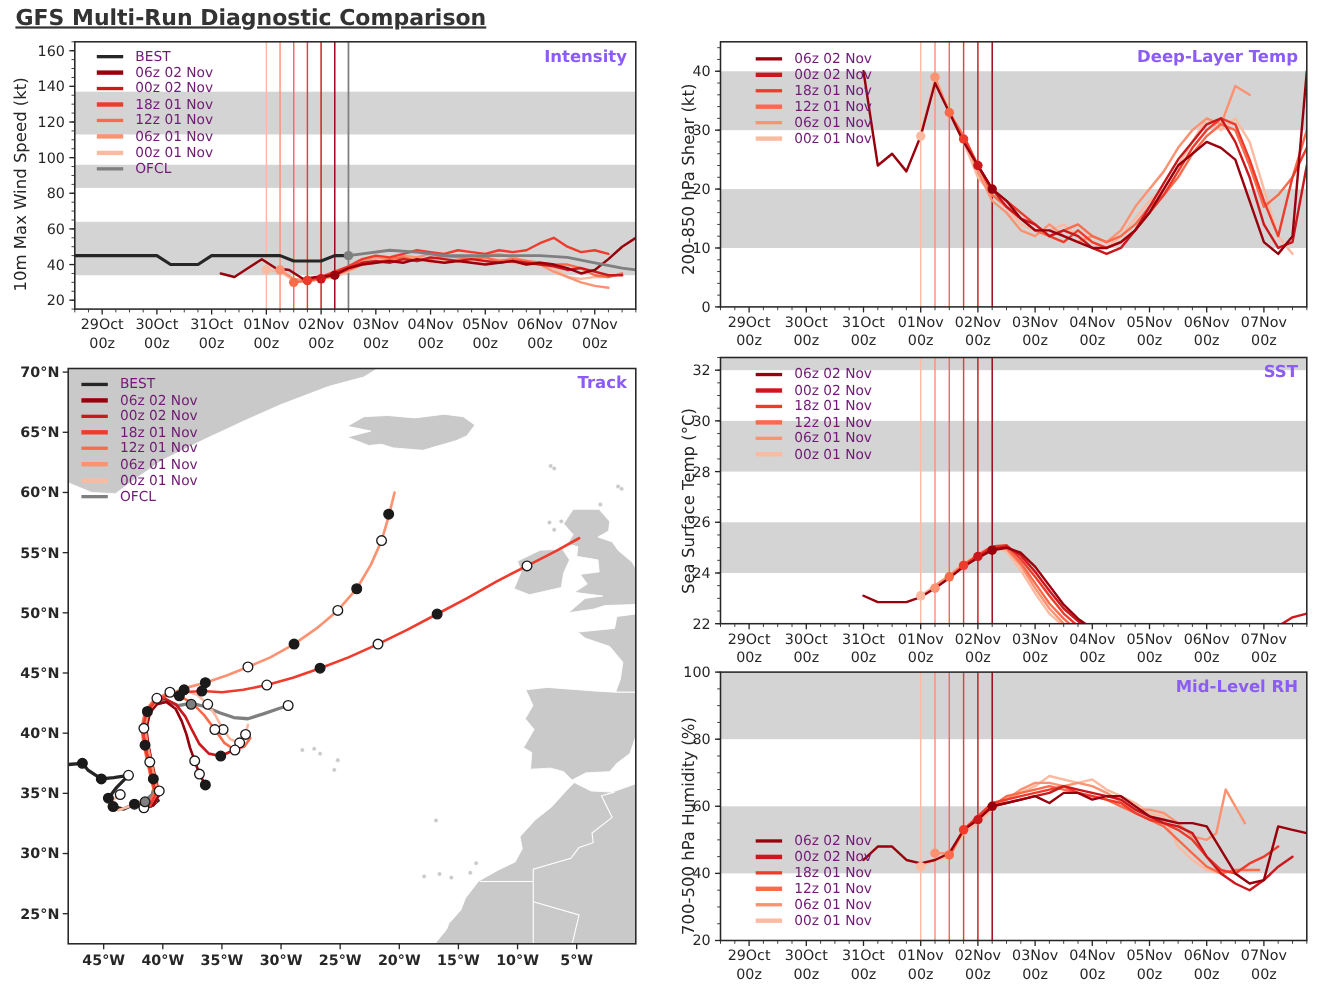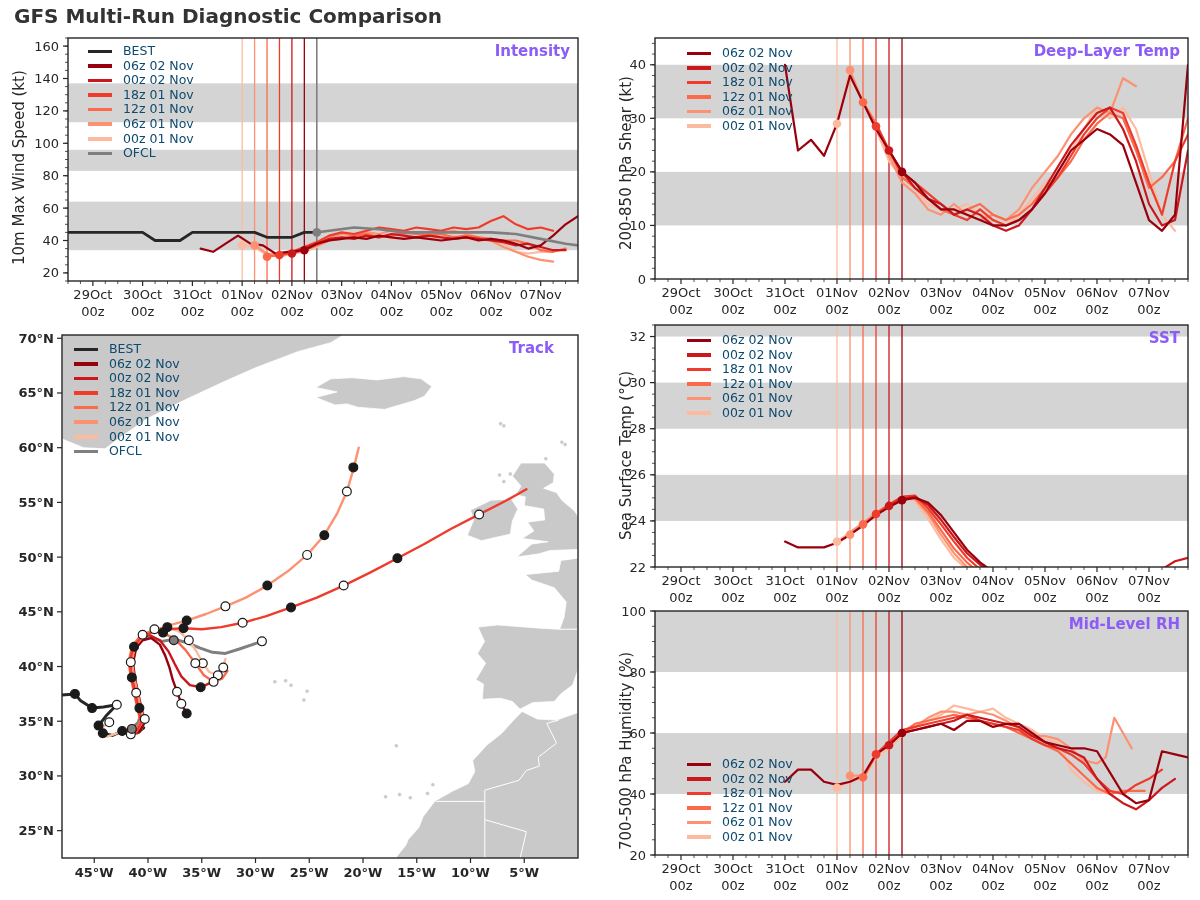--- a/index.html
+++ b/index.html
@@ -1,28 +1,28 @@
 <!DOCTYPE html>
 <html><head>
 <meta charset="utf-8">
 <style>
   html,body{margin:0;padding:0;background:#ffffff;}
   #page{position:relative;width:1200px;height:900px;background:#ffffff;
         font-family:"DejaVu Sans","Liberation Sans",sans-serif;color:#262626;overflow:hidden;}
-  .main-title{position:absolute;left:14px;top:4px;font-size:20px;font-weight:bold;color:#333;}
+  .main-title{position:absolute;left:14px;top:4px;font-size:20px;font-weight:bold;color:#333;text-decoration:underline;}
   .storm-id{position:absolute;right:14px;top:4px;font-size:20px;font-weight:bold;color:#333;}
   .panel{position:absolute;}
   .panel svg{position:absolute;left:0;top:0;overflow:visible;}
   .panel-title{position:absolute;font-size:15px;font-weight:bold;color:#8b5cf6;white-space:nowrap;}
   .ylabel{position:absolute;transform:rotate(-90deg);transform-origin:left top;
           font-size:15px;color:#262626;white-space:nowrap;text-align:center;}
   .legend{position:absolute;display:flex;flex-direction:column;gap:0;z-index:5;}
   .legend-row{display:flex;align-items:center;height:14.6px;}
   .legend-swatch{width:24px;height:3.6px;margin-right:11px;flex:none;}
-  .legend-label{font-size:12.5px;color:#0c4a6e;white-space:nowrap;line-height:1;text-align:right;}
+  .legend-label{font-size:12.5px;color:#701a75;white-space:nowrap;line-height:1;text-align:right;}
   .logo{position:absolute;left:6px;top:858px;display:flex;align-items:center;}
   .logo-cira{font-size:30px;font-weight:bold;font-style:italic;color:#1d5fa6;letter-spacing:-2px;
              text-shadow:0 0 1px #1d5fa6;}
   .logo-badge{width:36px;height:36px;border-radius:50%;margin-left:-2px;position:relative;overflow:hidden;
               background:linear-gradient(#5b93cf 0%,#8fb8e0 45%,#1b3f7a 45%);border:2px solid #14325e;}
   .logo-badge .mtn{position:absolute;left:4px;top:13px;width:0;height:0;
         border-left:9px solid transparent;border-right:9px solid transparent;border-bottom:12px solid #ffffff;}
   .logo-badge .mtn2{position:absolute;left:15px;top:15px;width:0;height:0;
         border-left:8px solid transparent;border-right:8px solid transparent;border-bottom:10px solid #e8eef5;}
   .logo-badge .rammb{position:absolute;left:0;right:0;bottom:2px;text-align:center;
@@ -355,21 +355,21 @@
           <line x1="-5" x2="0" y1="167.40376569037653" y2="167.40376569037653" stroke="#262626" stroke-width="1.2"></line>
           <text x="-8" y="171.90376569037653" text-anchor="end" font-weight="bold">55°N</text>
           <line x1="-5" x2="0" y1="112.69665271966522" y2="112.69665271966522" stroke="#262626" stroke-width="1.2"></line>
           <text x="-8" y="117.19665271966522" text-anchor="end" font-weight="bold">60°N</text>
           <line x1="-5" x2="0" y1="57.989539748953916" y2="57.989539748953916" stroke="#262626" stroke-width="1.2"></line>
           <text x="-8" y="62.489539748953916" text-anchor="end" font-weight="bold">65°N</text>
           <line x1="-5" x2="0" y1="3.282426778242666" y2="3.282426778242666" stroke="#262626" stroke-width="1.2"></line>
           <text x="-8" y="7.782426778242666" text-anchor="end" font-weight="bold">70°N</text>
         </g>
       </svg>
-    <div class="panel-title" style="right:24px;top:4px;">Track</div>
+    <div class="panel-title" style="right:8px;top:4px;">Track</div>
     <div class="legend" style="left:12px;top:7px;">
         <div class="legend-row">
           <span class="legend-swatch" style="background: rgb(38, 38, 38);"></span>
           <span class="legend-label">BEST</span>
         </div>
         <div class="legend-row">
           <span class="legend-swatch" style="background: rgb(153, 0, 13);"></span>
           <span class="legend-label">06z 02 Nov</span>
         </div>
         <div class="legend-row">

